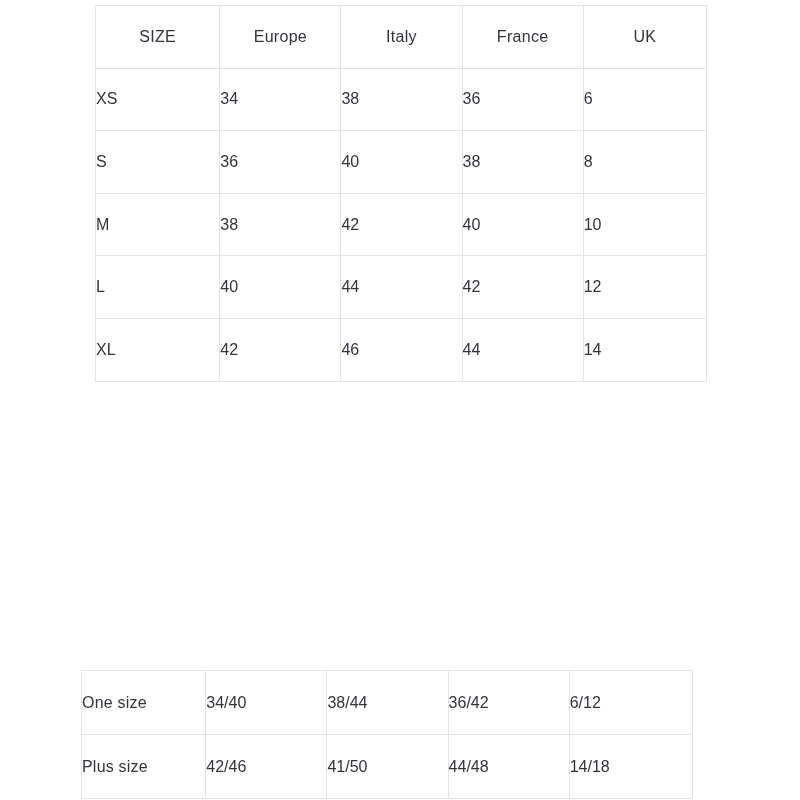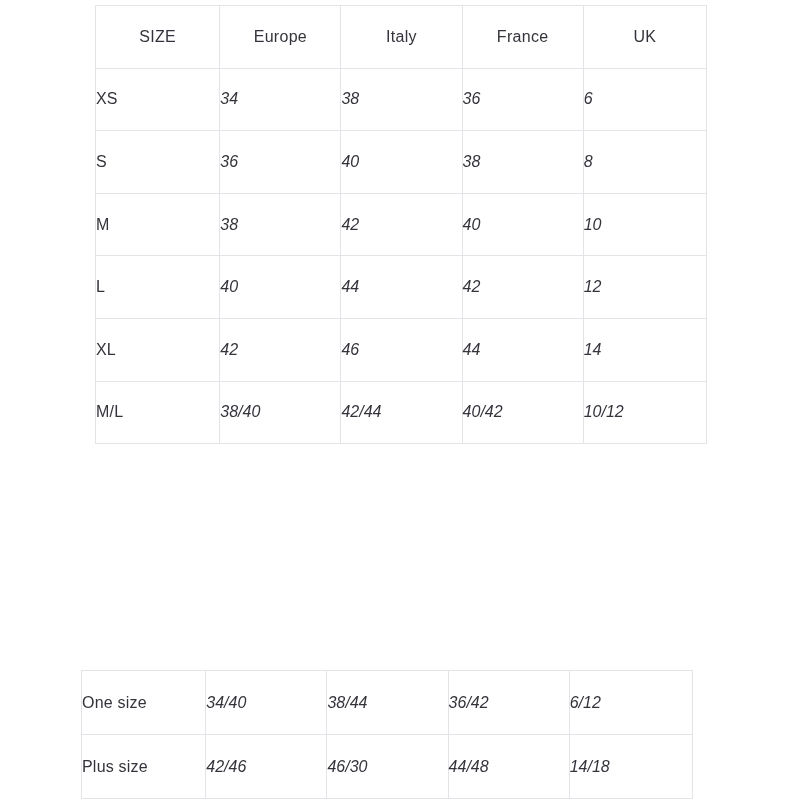--- a/index.html
+++ b/index.html
@@ -51,21 +51,20 @@
   td.rowlabel {
     font-weight: bold;
     font-size: 16.5px;
     color: #2b2b33;
     letter-spacing: 0.2px;
   }
   td.val {
     font-weight: 400;
     font-size: 16px;
     color: #3a3a42;
-    font-style: italic;
   }
 </style>
 </head>
 <body>
 
 <div id="page">
 
   <table class="size-table tbl-main">
     <colgroup>
       <col class="c-size">
@@ -112,27 +111,20 @@
         <td class="val">42</td>
         <td class="val">12</td>
       </tr>
       <tr>
         <td class="rowlabel">XL</td>
         <td class="val">42</td>
         <td class="val">46</td>
         <td class="val">44</td>
         <td class="val">14</td>
       </tr>
-      <tr>
-        <td class="rowlabel">M/L</td>
-        <td class="val">38/40</td>
-        <td class="val">42/44</td>
-        <td class="val">40/42</td>
-        <td class="val">10/12</td>
-      </tr>
     </tbody>
   </table>
 
   <table class="size-table tbl-second">
     <colgroup>
       <col class="c-size">
         <col class="c-d">
         <col class="c-d">
         <col class="c-d">
         <col class="c-e">
@@ -141,20 +133,20 @@
       <tr>
         <td class="rowlabel">One size</td>
         <td class="val">34/40</td>
         <td class="val">38/44</td>
         <td class="val">36/42</td>
         <td class="val">6/12</td>
       </tr>
       <tr>
         <td class="rowlabel">Plus size</td>
         <td class="val">42/46</td>
-        <td class="val">46/30</td>
+        <td class="val">41/50</td>
         <td class="val">44/48</td>
         <td class="val">14/18</td>
       </tr>
     </tbody>
   </table>
 
 </div>
 
 </body></html>

